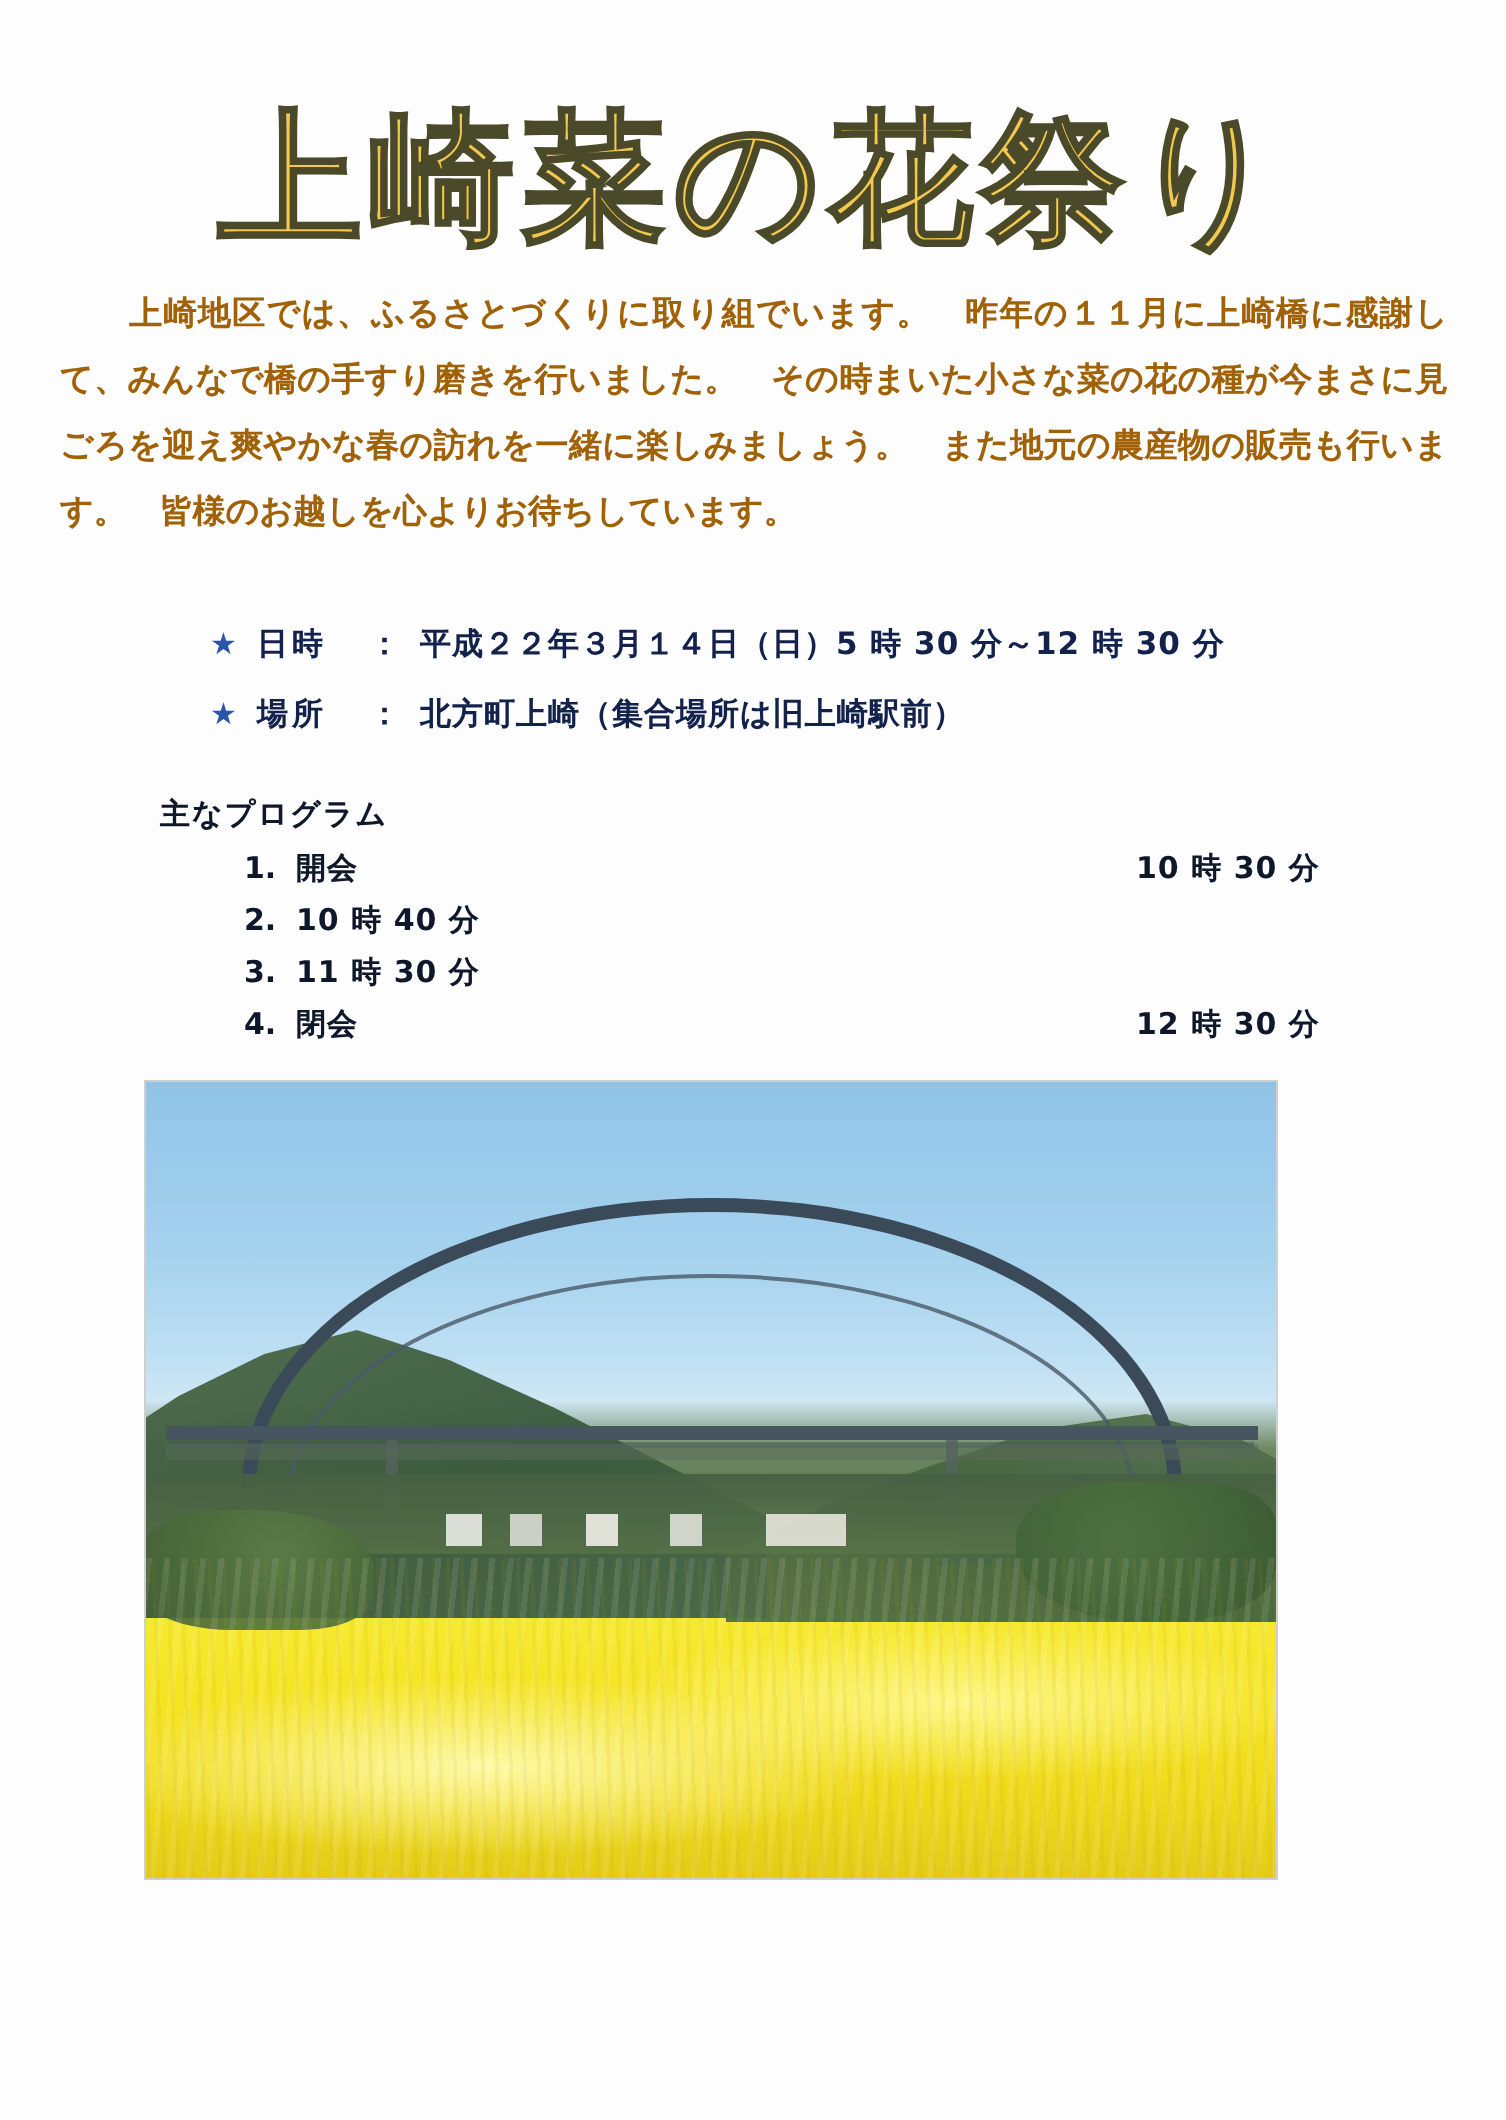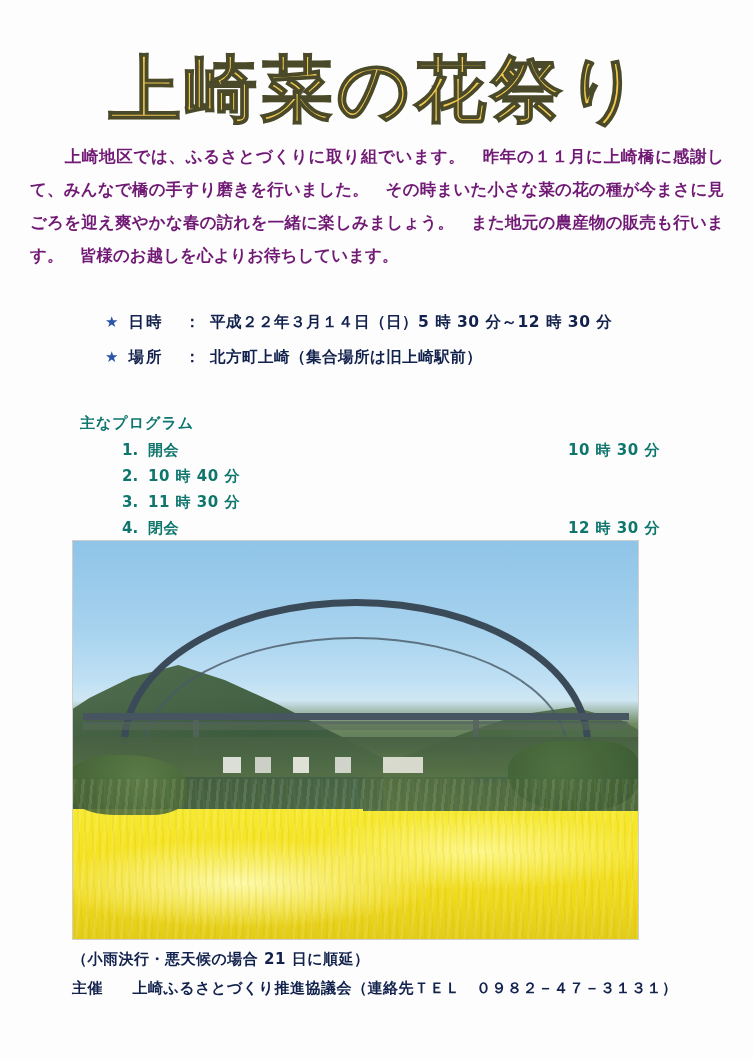--- a/index.html
+++ b/index.html
@@ -40,21 +40,21 @@
 
   
   .body-text {
     position: absolute;
     top: 140px;
     left: 30px;
     width: 694px;
     font-family: "DejaVu Sans", "Liberation Sans", sans-serif;
     font-size: 16.5px;
     line-height: 2.0;
-    color: #701a75;
+    color: #a16207;
     text-align: justify;
     text-indent: 2.1em;
     font-weight: 600;
   }
 
   
   .info-block {
     position: absolute;
     top: 312px;
     left: 105px;
@@ -82,24 +82,24 @@
   .info-colon {
     margin: 0 10px 0 4px;
   }
   .info-value {
     letter-spacing: 0.5px;
   }
 
   
   .program {
     position: absolute;
-    top: 414px;
+    top: 398px;
     left: 80px;
     width: 600px;
-    color: #0f766e;
+    color: #0f172a;
     font-size: 15px;
     font-weight: 600;
   }
   .program-head {
     margin-left: 0;
     margin-bottom: 8px;
     letter-spacing: 1px;
   }
   .program-row {
     display: flex;
@@ -370,22 +370,14 @@
       <div class="pier-a"></div>
       <div class="pier-b"></div>
       <div class="treeline"></div>
       <div class="houses"></div>
       <div class="bush-left"></div>
       <div class="bush-right"></div>
       <div class="field-texture"></div>
     </div>
   </div>
 
-  <div class="footer">
-    <div class="footer-line1">（小雨決行・悪天候の場合 21 日に順延）</div>
-    <div class="footer-line2">
-      <span>主催</span>
-      <span class="footer-org-gap"></span>
-      <span>上崎ふるさとづくり推進協議会（連絡先ＴＥＬ　０９８２－４７－３１３１）</span>
-    </div>
-  </div>
 
 </div>
 
 </body></html>

